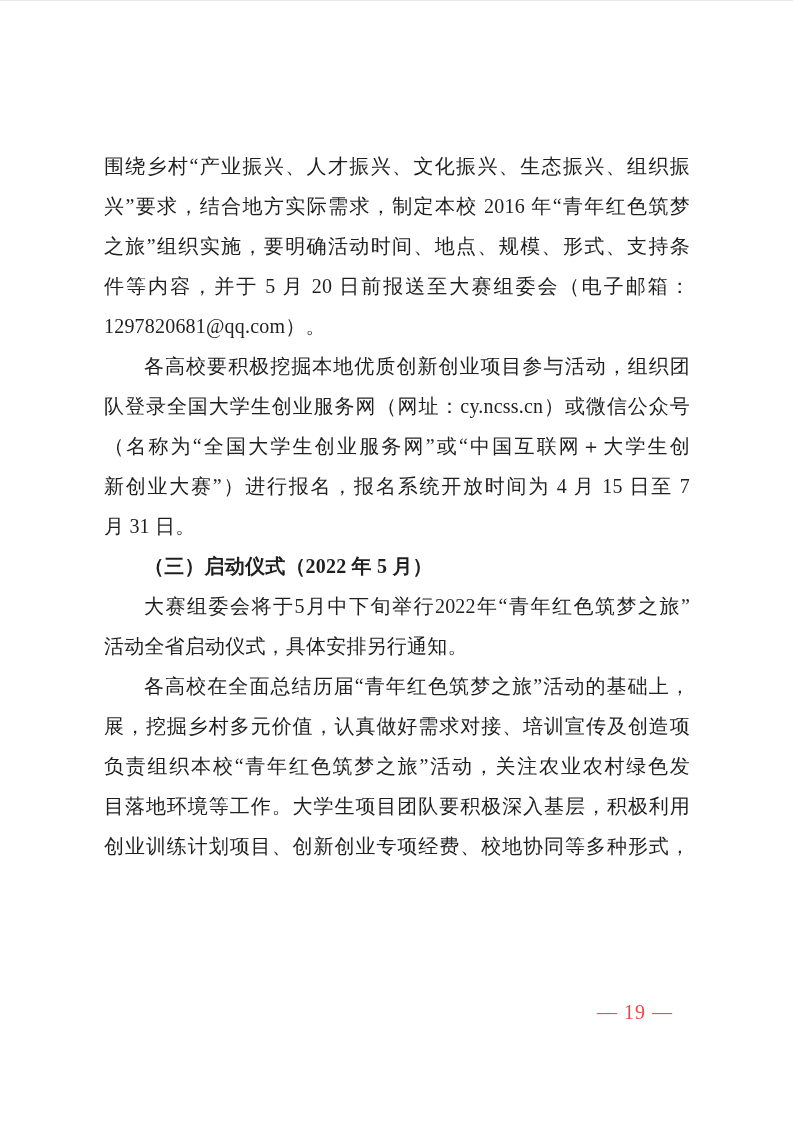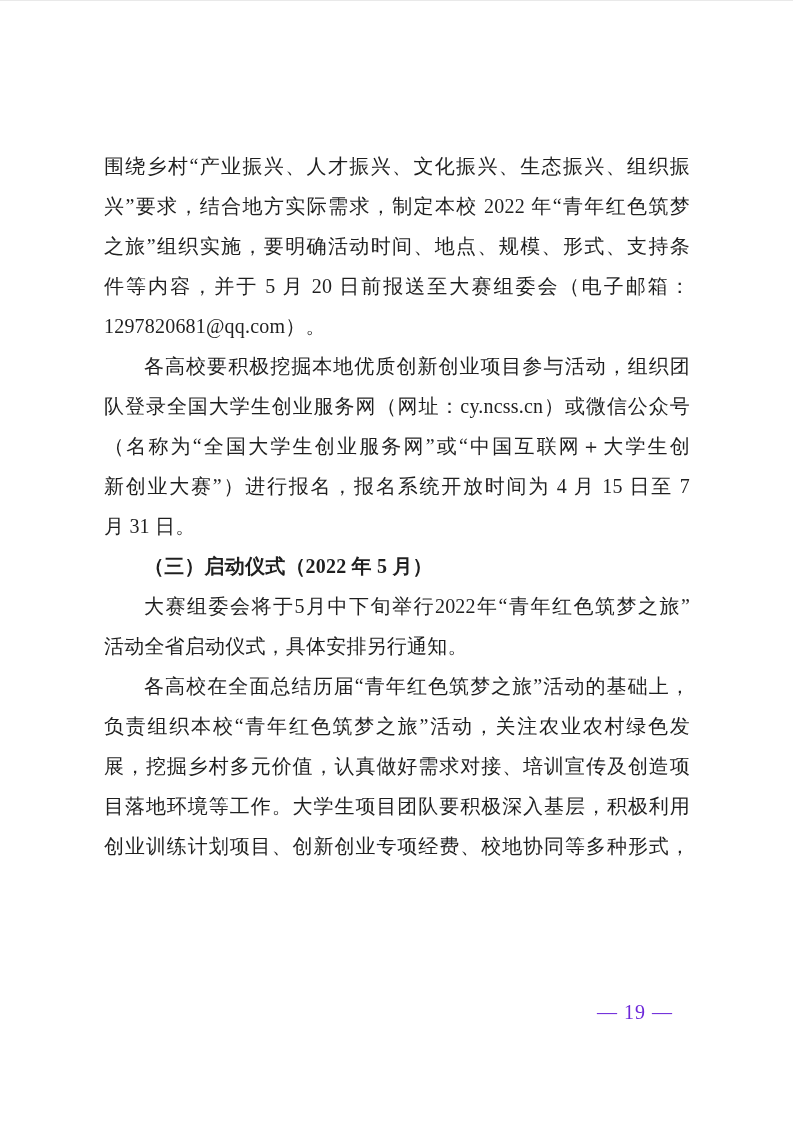--- a/index.html
+++ b/index.html
@@ -42,44 +42,44 @@
   
   .hd { font-weight: 700; }
   .pagenum {
     position: absolute;
     left: 560px; top: 1000px;
     width: 150px;
     text-align: center;
     font-size: 20px;
     line-height: 24px;
     letter-spacing: 1px;
-    color: #6d28d9;
+    color: #ef4444;
   }
 </style>
 </head>
 <body>
 
 <div class="page">
   <div class="scan-edge"></div>
 
   <div class="content">
     <div class="line j">围绕乡村“产业振兴、人才振兴、文化振兴、生态振兴、组织振</div>
-    <div class="line j">兴”要求，结合地方实际需求，制定本校 2022 年“青年红色筑梦</div>
+    <div class="line j">兴”要求，结合地方实际需求，制定本校 2016 年“青年红色筑梦</div>
     <div class="line j">之旅”组织实施，要明确活动时间、地点、规模、形式、支持条</div>
     <div class="line j">件等内容，并于 5 月 20 日前报送至大赛组委会（电子邮箱：</div>
     <div class="line">1297820681@qq.com）。</div>
     <div class="line j ind">各高校要积极挖掘本地优质创新创业项目参与活动，组织团</div>
     <div class="line j">队登录全国大学生创业服务网（网址：cy.ncss.cn）或微信公众号</div>
     <div class="line j">（名称为“全国大学生创业服务网”或“中国互联网＋大学生创</div>
     <div class="line j">新创业大赛”）进行报名，报名系统开放时间为 4 月 15 日至 7</div>
     <div class="line">月 31 日。</div>
     <div class="line hd ind">（三）启动仪式（2022 年 5 月）</div>
     <div class="line j ind">大赛组委会将于5月中下旬举行2022年“青年红色筑梦之旅”</div>
     <div class="line">活动全省启动仪式，具体安排另行通知。</div>
     <div class="line j ind">各高校在全面总结历届“青年红色筑梦之旅”活动的基础上，</div>
+    <div class="line j">展，挖掘乡村多元价值，认真做好需求对接、培训宣传及创造项</div>
     <div class="line j">负责组织本校“青年红色筑梦之旅”活动，关注农业农村绿色发</div>
-    <div class="line j">展，挖掘乡村多元价值，认真做好需求对接、培训宣传及创造项</div>
     <div class="line j">目落地环境等工作。大学生项目团队要积极深入基层，积极利用</div>
     <div class="line j">创业训练计划项目、创新创业专项经费、校地协同等多种形式，</div>
   </div>
 
   <div class="pagenum">— 19 —</div>
 </div>
 
 </body></html>

